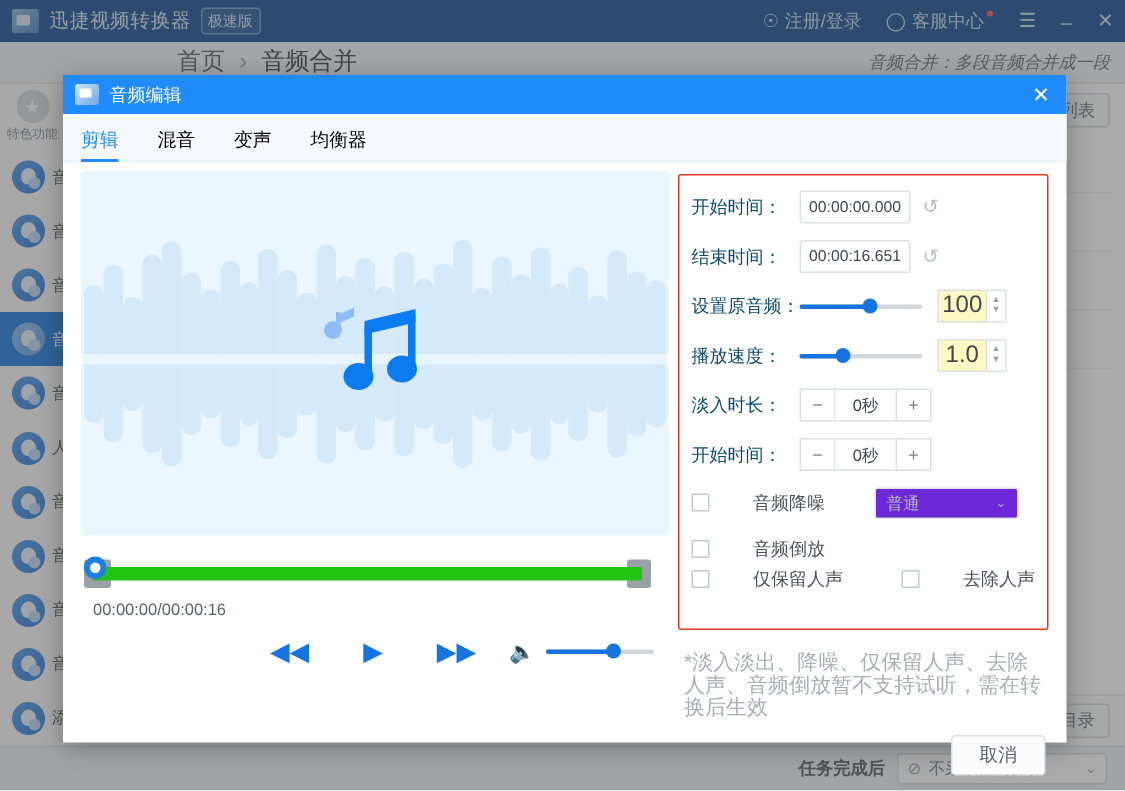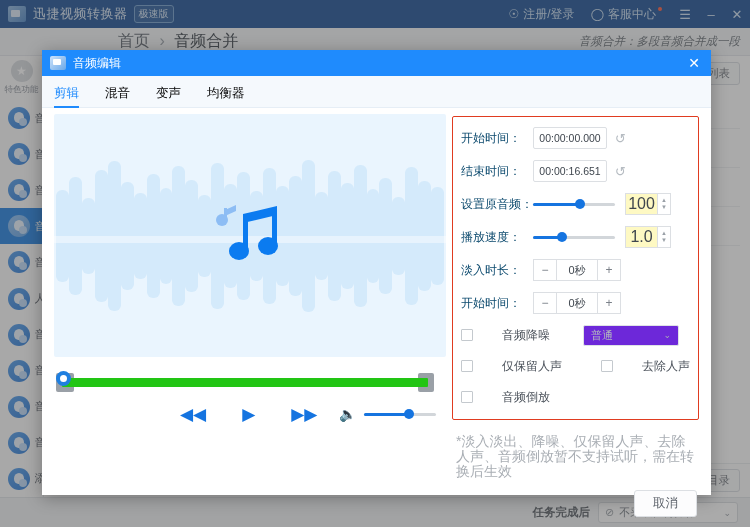--- a/index.html
+++ b/index.html
@@ -496,20 +496,21 @@
             </g>
           </svg>
         </div>
 
         <div class="timeline-wrap">
           <div class="tl-handle-l"></div>
           <div class="tl-handle-r"></div>
           <div class="tl-track"></div>
           <div class="tl-knob"></div>
         </div>
+        <div class="tl-time">00:00:00/00:00:16</div>
 
         <div class="ctrl-row">
           <div class="ctrl-center">
             <div class="ctrl-btn">◀◀</div>
             <div class="ctrl-btn">▶</div>
             <div class="ctrl-btn">▶▶</div>
           </div>
           <div class="vol-group">
             <div class="vol-ico">🔈</div>
             <div class="vol-track">
@@ -581,31 +582,31 @@
 
           <div class="cbrow">
             <div class="cbox"></div>
             <div class="cblabel">音频降噪</div>
             <div class="dropdown">
               <span>普通</span>
               <span class="caret">⌄</span>
             </div>
           </div>
 
+          <div class="cbrow" style="margin-bottom:0">
+            <div class="cbox"></div>
+            <div class="cblabel">音频倒放</div>
+          </div>
+
           <div class="cbrow">
             <div class="cbox"></div>
             <div class="cblabel">仅保留人声</div>
             <div class="cbox" style="margin-left:16px"></div>
             <div class="cblabel">去除人声</div>
           </div>
-
-          <div class="cbrow" style="margin-bottom:0">
-            <div class="cbox"></div>
-            <div class="cblabel">音频倒放</div>
-          </div>
         </div>
 
         <div class="note">*淡入淡出、降噪、仅保留人声、去除人声、音频倒放暂不支持试听，需在转换后生效</div>
       </div>
     </div>
 
     <div class="dlg-footer">
       <div class="btn-cancel">取消</div>
     </div>
   </div>

